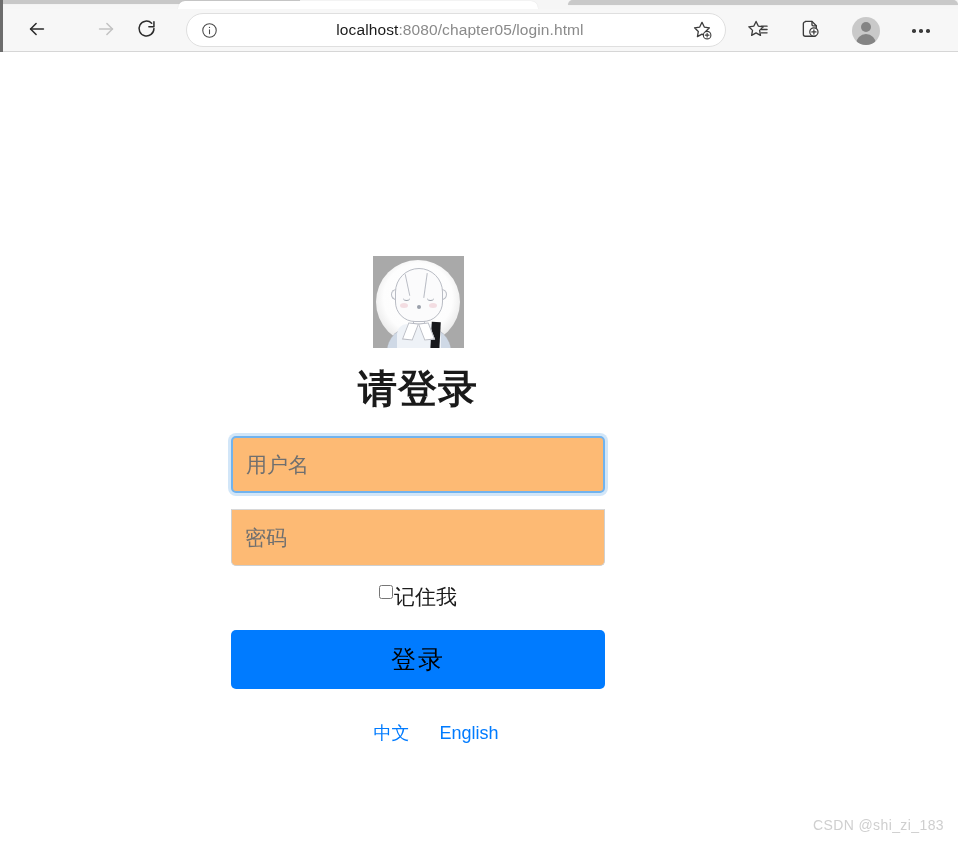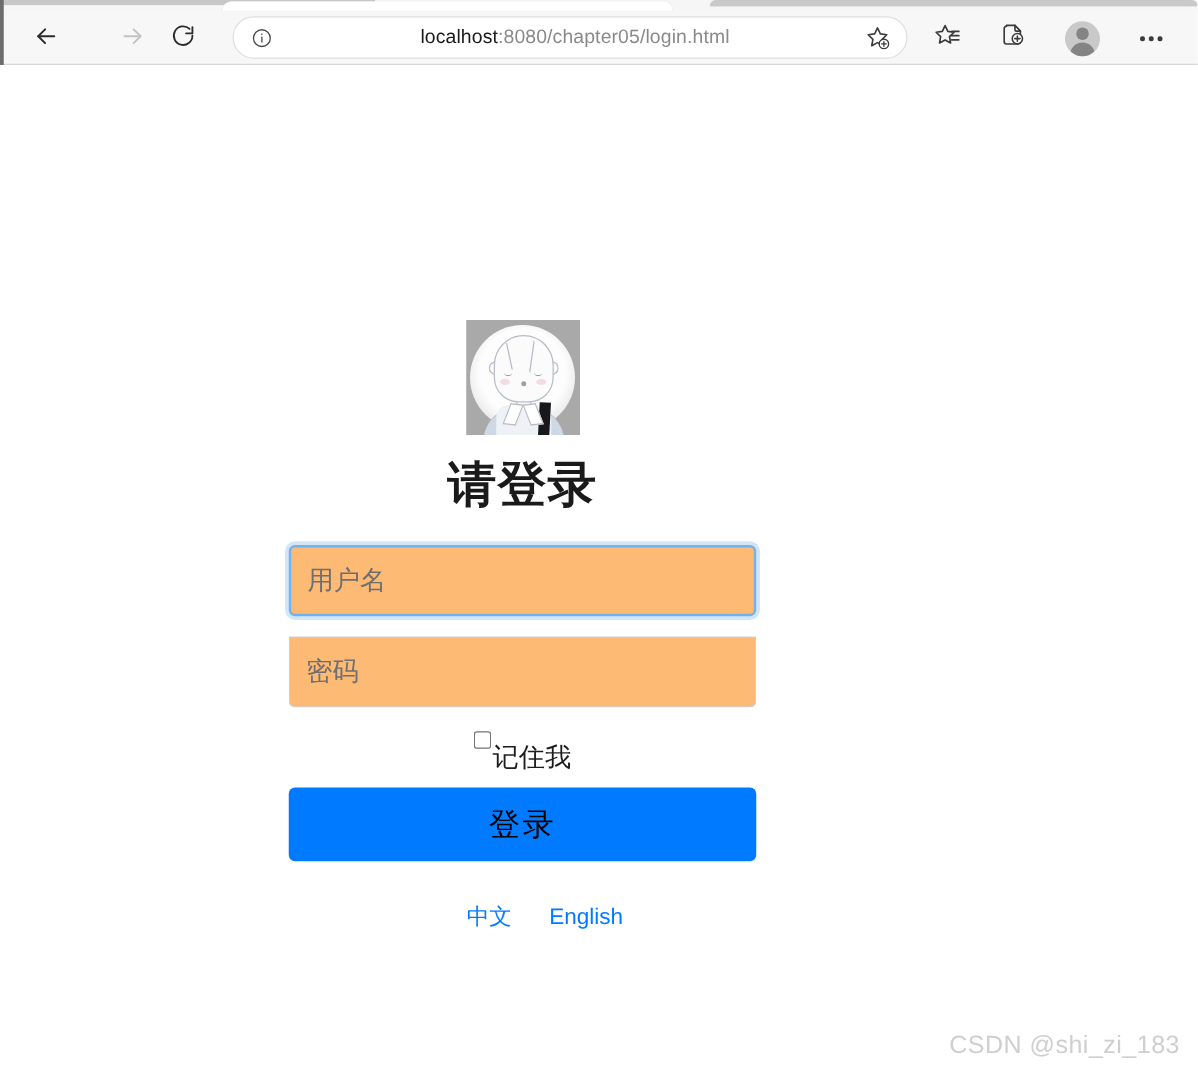--- a/index.html
+++ b/index.html
@@ -382,21 +382,21 @@
   }
   .remember-row input[type=checkbox] {
     width: 14px;
     height: 14px;
     margin: 0 1px 0 0;
     vertical-align: middle;
   }
   .remember-label {
     line-height: 1;
     position: relative;
-    top: 15px;
+    top: 5px;
   }
 
   .btn-login {
     display: block;
     width: 374px;
     height: 59px;
     margin: 28px auto 0;
     background: #007bff;
     color: #000000;
     border: none;
@@ -425,22 +425,22 @@
   .lang-link {
     font-size: 18px;
     color: #007bff;
     text-decoration: none;
     cursor: pointer;
   }
 
   .watermark {
     position: absolute;
     right: 14px;
-    bottom: 7px;
-    font-size: 20px;
+    bottom: 22px;
+    font-size: 14px;
     color: #cfcfcf;
     letter-spacing: 0.4px;
     white-space: nowrap;
     margin-left: 12px;
   }
 </style>
 </head>
 <body>
 
 <div class="browser-chrome">

